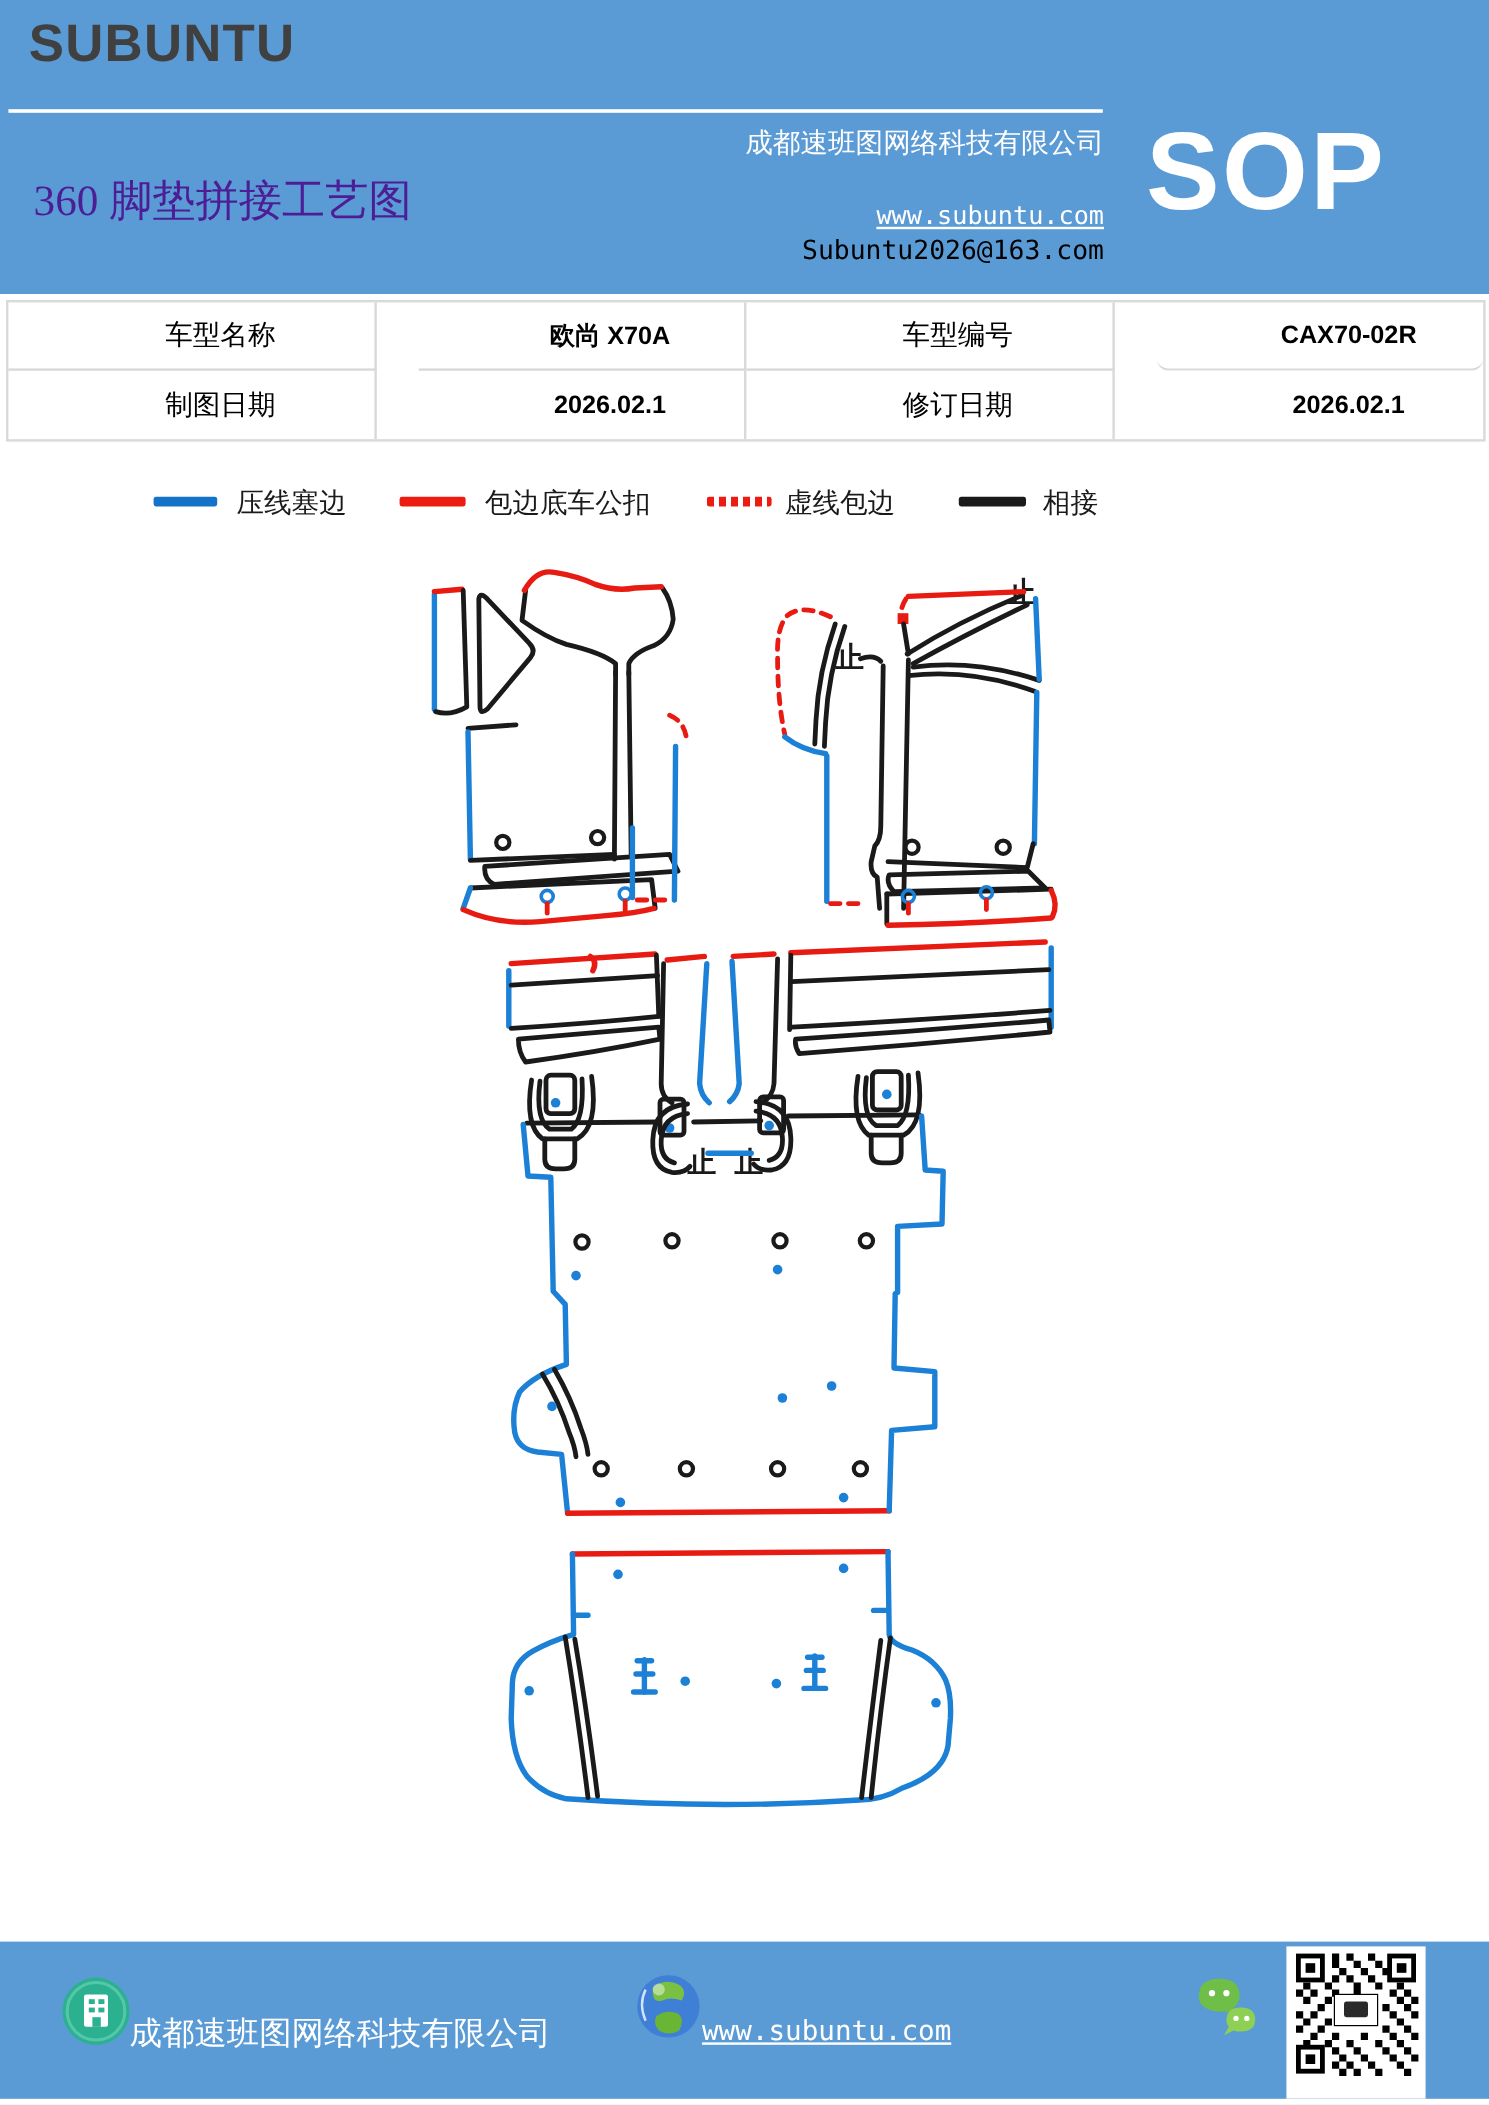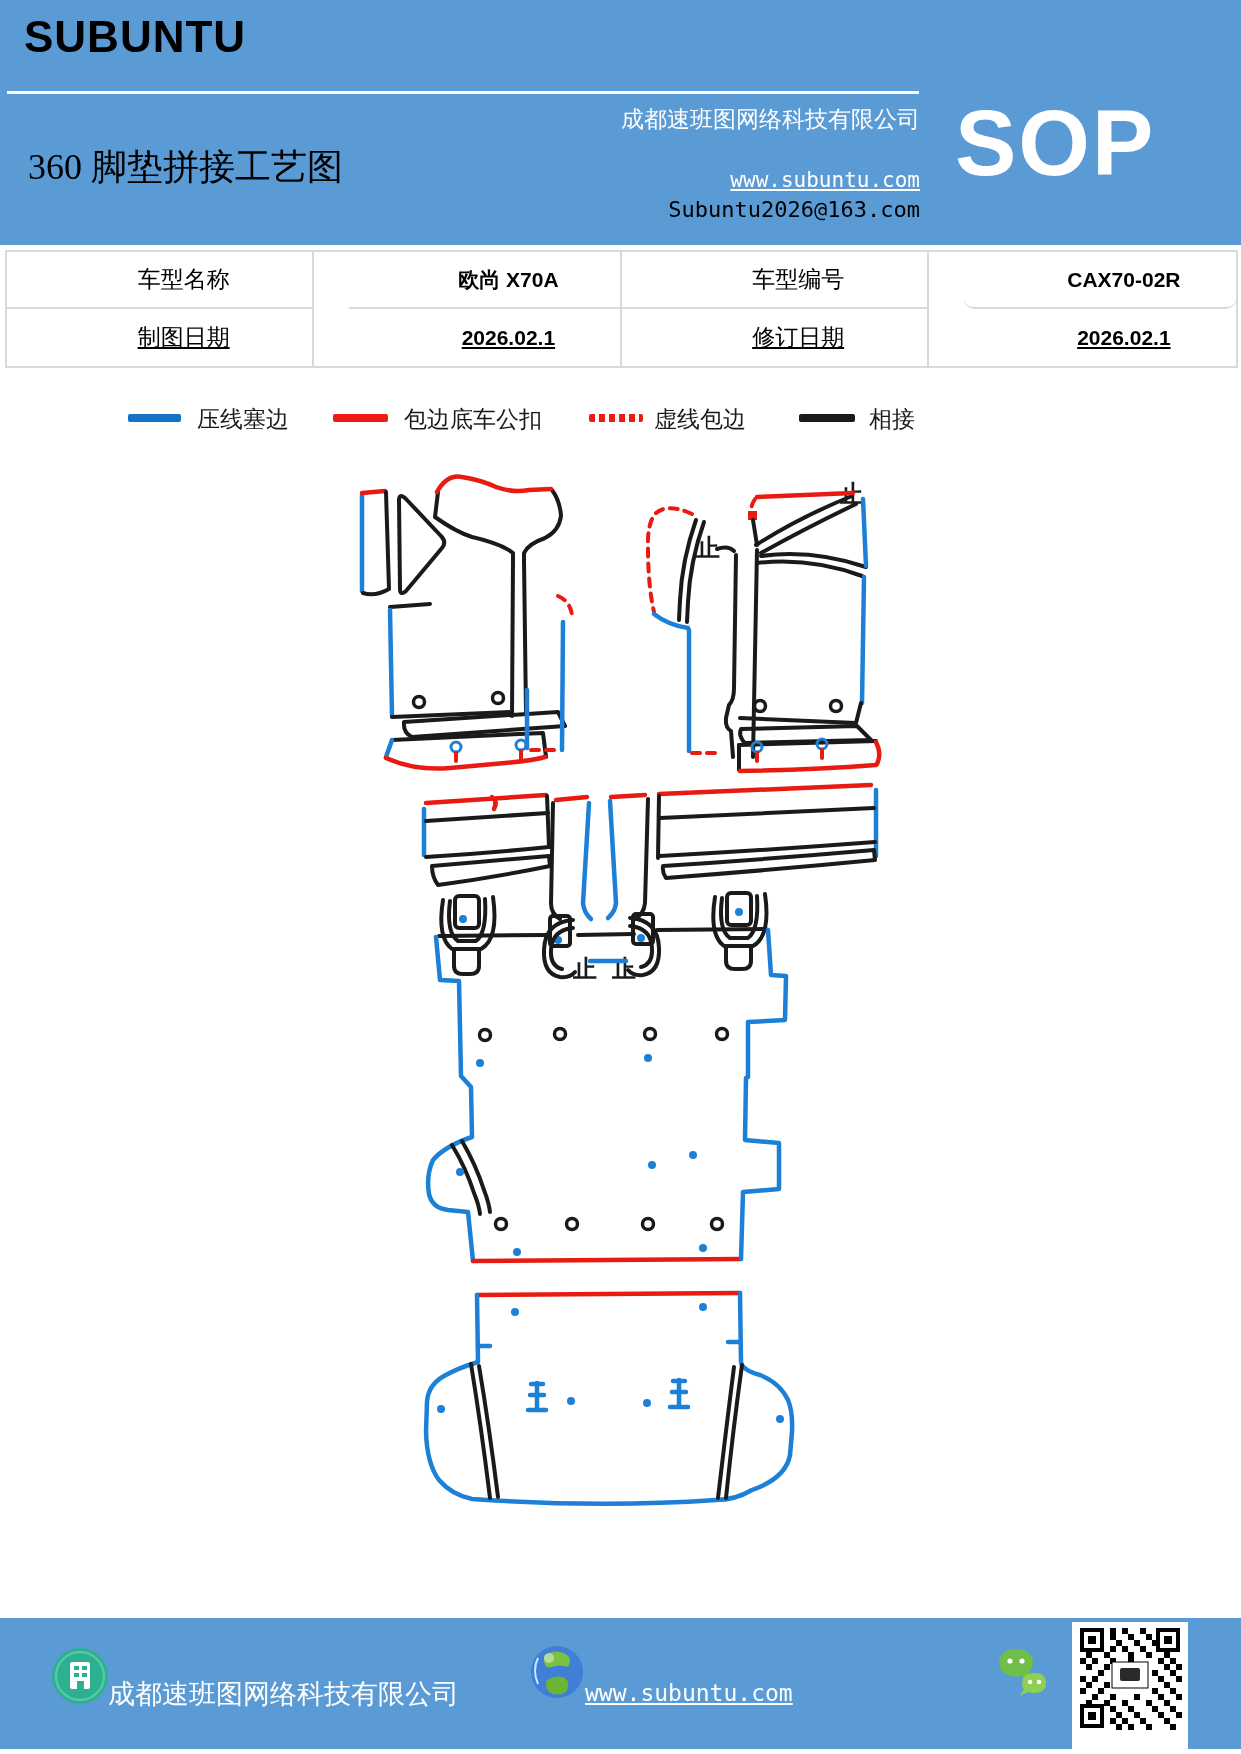--- a/index.html
+++ b/index.html
@@ -1,40 +1,40 @@
 <!DOCTYPE html>
 <html><head>
 <meta charset="utf-8">
 <style>
   html,body{margin:0;padding:0;background:#e8e8e8;}
   .page{position:relative;width:1241px;height:1754px;background:#ffffff;overflow:hidden;
         font-family:"Liberation Sans",sans-serif;}
   
   .header{position:absolute;left:0;top:0;width:1241px;height:245px;background:#5b9bd5;}
-  .logo{position:absolute;left:24px;top:12px;color:#000000;font-size:44px;font-weight:800;
+  .logo{position:absolute;left:24px;top:12px;color:#404040;font-size:44px;font-weight:800;
         letter-spacing:1px;font-family:"Liberation Sans",sans-serif;}
   .hdr-line{position:absolute;left:7px;top:91px;width:912px;height:3px;background:#fff;}
-  .doc-title{position:absolute;left:28px;top:143px;color:#000000;font-size:36px;
+  .doc-title{position:absolute;left:28px;top:143px;color:#4c1d95;font-size:36px;
         font-family:"Liberation Serif",serif;}
   .hdr-company{position:absolute;left:620px;top:104px;width:300px;text-align:right;color:#fff;
         font-size:23px;font-family:"Liberation Serif",serif;}
   .hdr-site{position:absolute;left:620px;top:168px;width:300px;text-align:right;color:#fff;
         font-size:21px;font-family:"DejaVu Sans Mono",monospace;text-decoration:underline;cursor:pointer;}
   .hdr-mail{position:absolute;left:620px;top:197px;width:300px;text-align:right;color:#000000;
         font-size:22px;font-family:"DejaVu Sans Mono",monospace;}
   .sop{position:absolute;left:955px;top:60px;width:240px;color:#fff;font-size:92px;font-weight:700;
         letter-spacing:2px;margin-top:31px;}
   
   .tbl{position:absolute;left:5px;top:250px;width:1229px;height:114px;display:grid;
        grid-template-columns:1fr 1fr 1fr 1fr;grid-template-rows:1fr 1fr;
        border:2px solid #d9d9d9;background:#fff;}
   .cell{border-right:2px solid #d9d9d9;border-bottom:2px solid #d9d9d9;display:flex;
         align-items:center;justify-content:center;color:#000;padding-left:48px;}
   .cell:nth-child(4n){border-right:none;border-radius:10px;}
-  .cell:nth-child(n+5){border-bottom:none;text-decoration:underline;}
+  .cell:nth-child(n+5){border-bottom:none;}
   .cell.label{font-family:"Liberation Serif",serif;font-size:23px;}
   .cell.value{font-weight:700;font-size:21px;margin-left:35px;}
   
   .legend{position:absolute;left:0;top:400px;width:1085px;height:40px;}
   .sw{position:absolute;top:14px;height:8px;border-radius:2px;}
   .sw.blue{left:128px;width:53px;background:#1473c8;}
   .sw.red{left:333px;width:55px;background:#ed1c12;}
   .sw.dotted{left:589px;width:54px;background:repeating-linear-gradient(90deg,#ed1c12 0 6px,transparent 6px 10px);}
   .sw.black{left:799px;width:56px;background:#1a1a1a;}
   .lg-label{position:absolute;top:4px;font-size:23px;color:#1a1a1a;}

